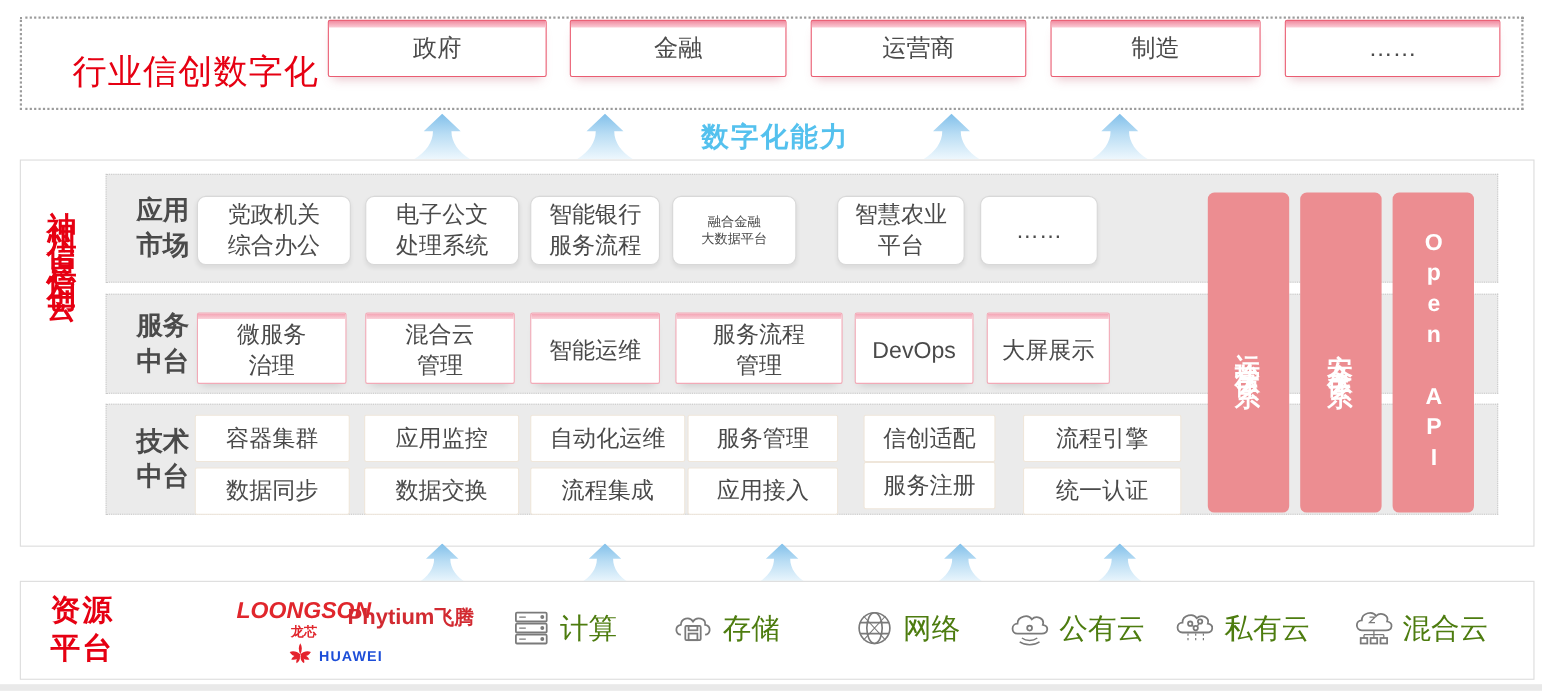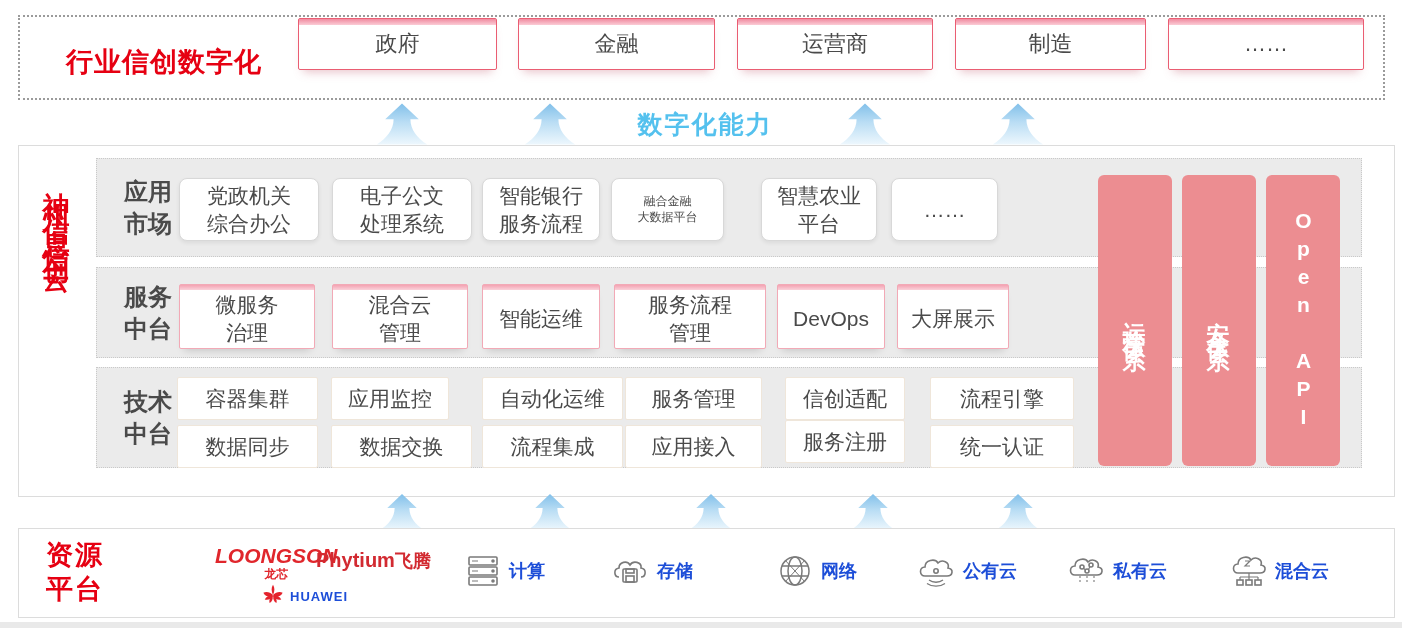--- a/index.html
+++ b/index.html
@@ -2,21 +2,21 @@
 <html><head>
 <meta charset="utf-8">
 <style>
   * { margin:0; padding:0; box-sizing:border-box; }
   html,body { background:#fff; font-family:"Liberation Sans", sans-serif; }
   #stage { position:relative; width:1402px; height:632px; background:#fff; overflow:hidden; }
 
   
   .top-banner { position:absolute; left:18px; top:15px; width:1367px; height:85px;
     border:2px dotted #9b9b9b; background:#fff; }
-  .banner-title { position:absolute; left:46px; top:27px; font-size:27px; font-weight:bold;
+  .banner-title { position:absolute; left:46px; top:27px; font-size:31px; font-weight:normal;
     color:#e60012; letter-spacing:1px; }
   .industry-box { position:absolute; top:18px; height:52px; background:#fff;
     border:1px solid #ea5d72; border-radius:2px; display:flex; align-items:center; justify-content:center;
     font-size:22px; color:#4a4a4a; box-shadow:0 7px 9px -5px rgba(190,80,100,.35); }
   .industry-box::before { content:""; position:absolute; left:0; top:0; right:0; height:6px;
     background:linear-gradient(180deg,#f08ba0,#fbccd6); }
 
   
   .up-arrow { position:absolute; width:56px; height:42px; }
   .capability { position:absolute; left:605px; top:108px; width:200px; text-align:center;
@@ -54,21 +54,21 @@
     color:#e60012; line-height:1.25; white-space:pre-line; letter-spacing:2px; }
   .logo-loongson { position:absolute; left:215px; top:544px; color:#e0262c; text-align:center; }
   .logo-loongson .en { font-size:21px; font-weight:900; font-style:italic; letter-spacing:0px; }
   .logo-loongson .cn { font-size:12px; font-weight:bold; margin-top:-2px; }
   .logo-phytium { position:absolute; left:316px; top:549px; color:#d22a31; font-weight:bold; }
   .logo-phytium .en { font-size:20px; }
   .logo-phytium .cn { font-size:18px; }
   .logo-huawei { position:absolute; left:262px; top:583px; display:flex; align-items:center; gap:6px; }
   .logo-huawei .hw-text { font-size:13px; font-weight:bold; color:#1d4ed8; letter-spacing:1px; }
   .res-item { position:absolute; top:552px; display:flex; align-items:center; gap:7px; }
-  .res-item .lbl { font-size:18px; color:#1d4ed8;font-weight:bold; }
+  .res-item .lbl { font-size:26px; color:#4d7c0f; }
   .res-icon svg { display:block; }
   .footer-band { position:absolute; left:0px; top:622px; width:1402px; height:6px; background:#e9e9e9; }
 </style>
 </head>
 <body>
 
 <svg width="0" height="0" style="position:absolute">
   <defs>
     <linearGradient id="arrowGrad" x1="0" y1="0" x2="0" y2="1">
       <stop offset="0" stop-color="#82c0ea"></stop>
@@ -133,21 +133,21 @@
 治理</div>
   <div class="card svc" style="left:332px; top:284px; width:136px; height:65px;">混合云
 管理</div>
   <div class="card svc" style="left:482px; top:284px; width:118px; height:65px;">智能运维</div>
   <div class="card svc" style="left:614px; top:284px; width:152px; height:65px;">服务流程
 管理</div>
   <div class="card svc" style="left:777px; top:284px; width:108px; height:65px;">DevOps</div>
   <div class="card tech" style="left:177px; top:377px; width:141px; height:43px;">容器集群</div>
 
   <div class="card svc" style="left:897px; top:284px; width:112px; height:65px;">大屏展示</div>
-  <div class="card tech" style="left:331px; top:377px; width:118px; height:43px;">应用监控</div>
+  <div class="card tech" style="left:331px; top:377px; width:141px; height:43px;">应用监控</div>
   <div class="card tech" style="left:482px; top:377px; width:141px; height:43px;">自动化运维</div>
   <div class="card tech" style="left:625px; top:377px; width:137px; height:43px;">服务管理</div>
   <div class="card tech" style="left:785px; top:377px; width:120px; height:43px;">信创适配</div>
   <div class="card tech" style="left:930px; top:377px; width:144px; height:43px;">流程引擎</div>
 
   <div class="card tech" style="left:177px; top:425px; width:141px; height:43px;">数据同步</div>
   <div class="card tech" style="left:331px; top:425px; width:141px; height:43px;">数据交换</div>
   <div class="card tech" style="left:482px; top:425px; width:141px; height:43px;">流程集成</div>
   <div class="card tech" style="left:625px; top:425px; width:137px; height:43px;">应用接入</div>
   <div class="card tech" style="left:785px; top:420px; width:120px; height:43px;">服务注册</div>

